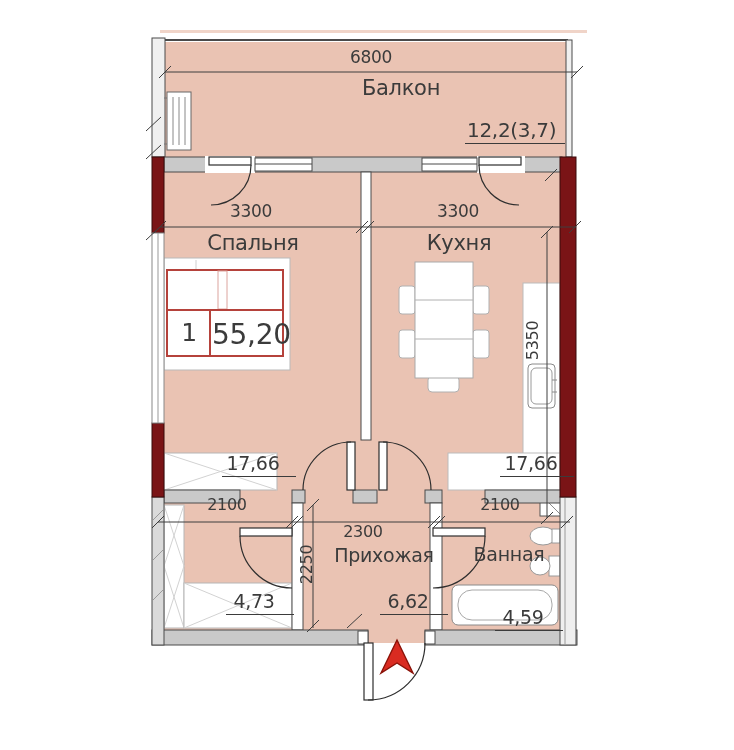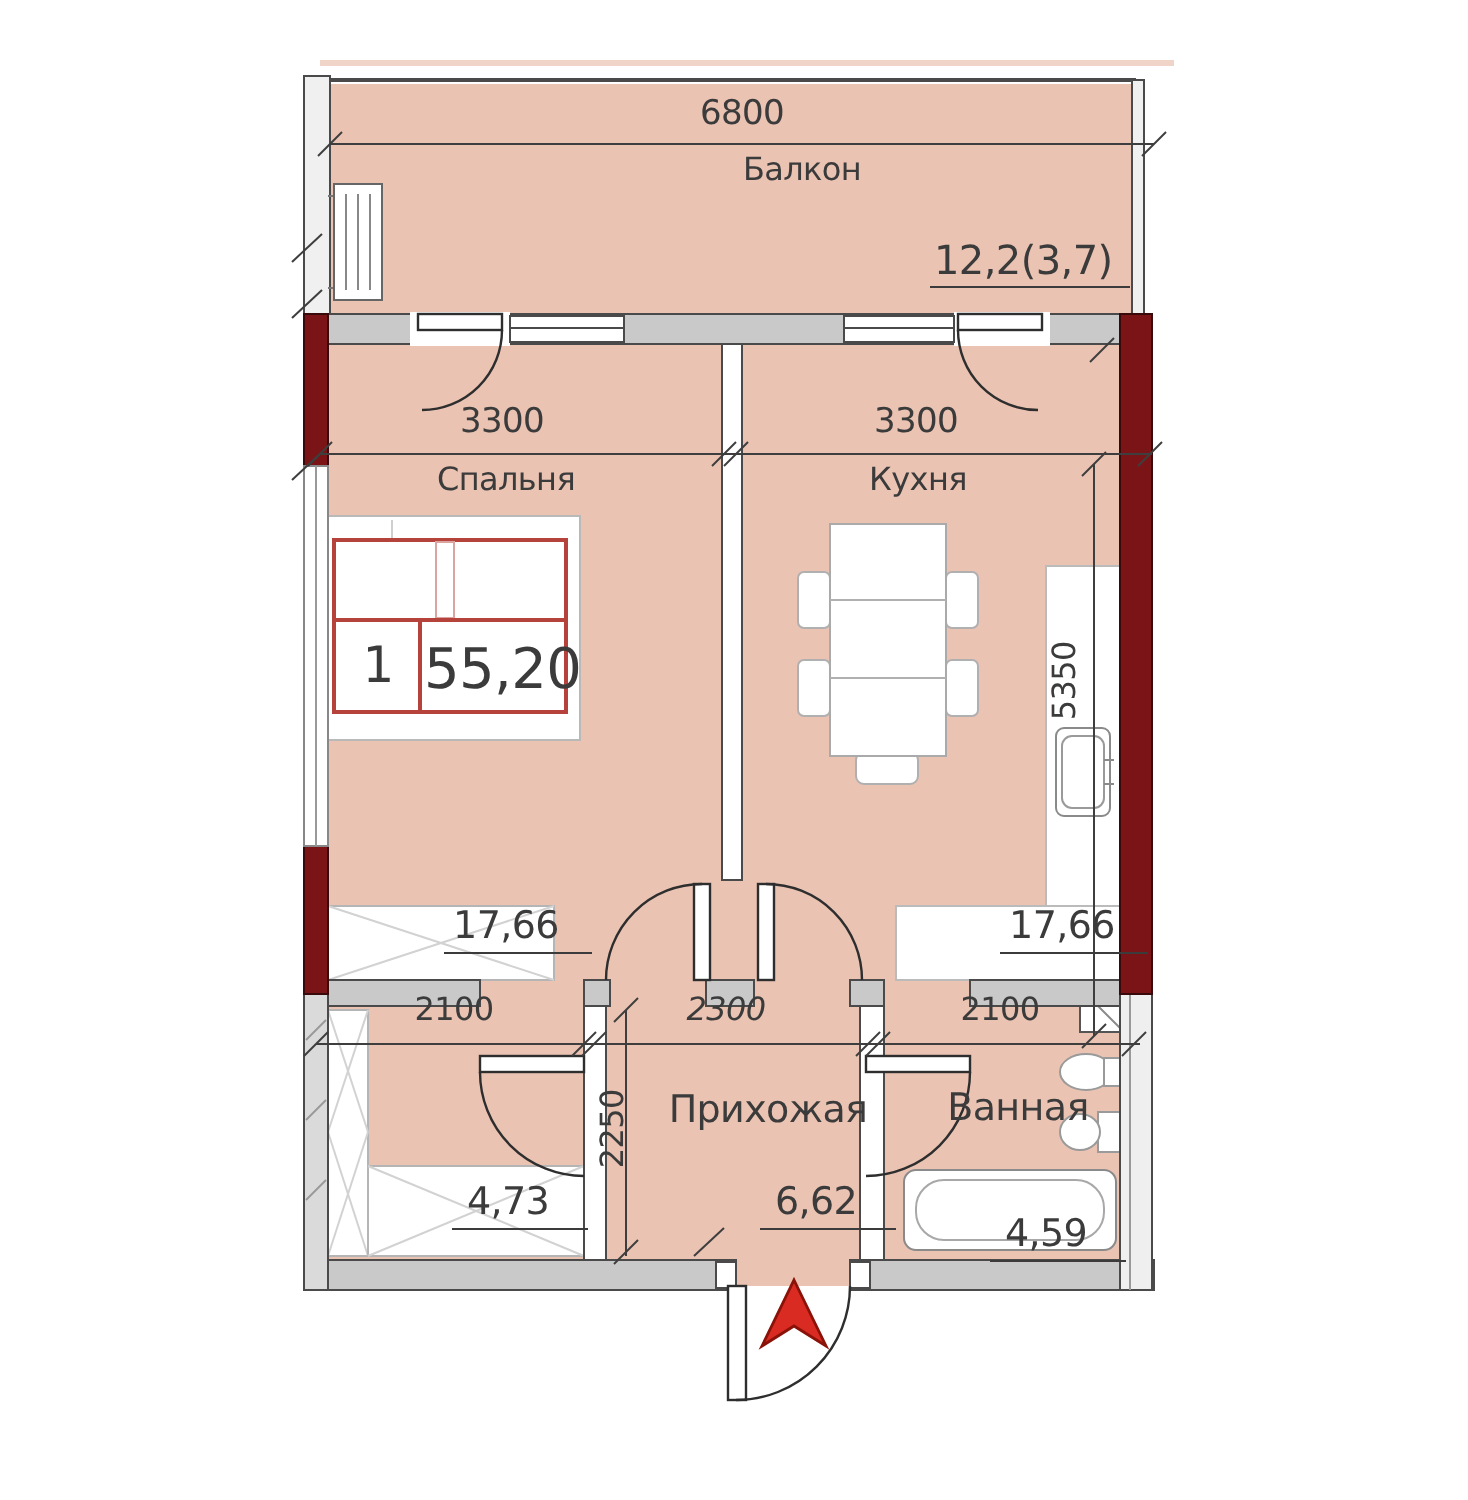--- a/index.html
+++ b/index.html
@@ -2,21 +2,21 @@
 <html><head>
 <meta charset="utf-8">
 <style>
   html,body{margin:0;padding:0;background:#ffffff;}
   #page{position:relative;width:734px;height:750px;background:#ffffff;overflow:hidden;
         font-family:"DejaVu Sans",sans-serif;}
   #plan-svg{position:absolute;left:0;top:0;}
   .label{position:absolute;color:#3b3b3b;text-align:center;line-height:1.05;
          letter-spacing:-0.3px;white-space:nowrap;}
   .room-name{font-size:20px;}
-  .room-name.big{font-size:16px;}
+  .room-name.big{font-size:21px;}
   .dim{font-size:16px;}
   .dim.top{font-size:17px;}
   .area{font-size:19px;border-bottom:1.6px solid #3b3b3b;padding:0 14px 2px 2px;}
   .area.bal{font-size:20px;}
   .rot{transform:rotate(-90deg);transform-origin:center center;}
   .cellnum{font-size:25px;}
   .cellarea{font-size:28px;}
 </style>
 </head>
 <body>
@@ -205,21 +205,21 @@
 
   <div class="label cellnum" style="left:168px;top:320px;width:42px;">1</div>
   <div class="label cellarea" style="left:212px;top:320px;width:70px;">55,20</div>
 
   <div class="label dim rot" style="left:498px;top:332px;width:70px;">5350</div>
 
   <div class="label area" style="left:222px;top:454px;width:58px;">17,66</div>
   <div class="label area" style="left:500px;top:454px;width:58px;">17,66</div>
 
   <div class="label dim" style="left:187px;top:497px;width:80px;">2100</div>
-  <div class="label dim" style="left:323px;top:497px;width:80px;font-style:italic;">2300</div>
+  <div class="label dim" style="left:323px;top:524px;width:80px;">2300</div>
   <div class="label dim" style="left:460px;top:497px;width:80px;">2100</div>
 
   <div class="label dim rot" style="left:272px;top:556px;width:70px;">2250</div>
   <div class="label room-name" style="left:324px;top:546px;width:120px;font-size:19px;">Прихожая</div>
   <div class="label room-name" style="left:449px;top:545px;width:120px;font-size:19px;">Ванная</div>
 
   <div class="label area" style="left:226px;top:592px;width:52px;">4,73</div>
   <div class="label area" style="left:380px;top:592px;width:52px;">6,62</div>
   <div class="label area" style="left:495px;top:592px;width:52px;margin-top:16px;">4,59</div>
 

